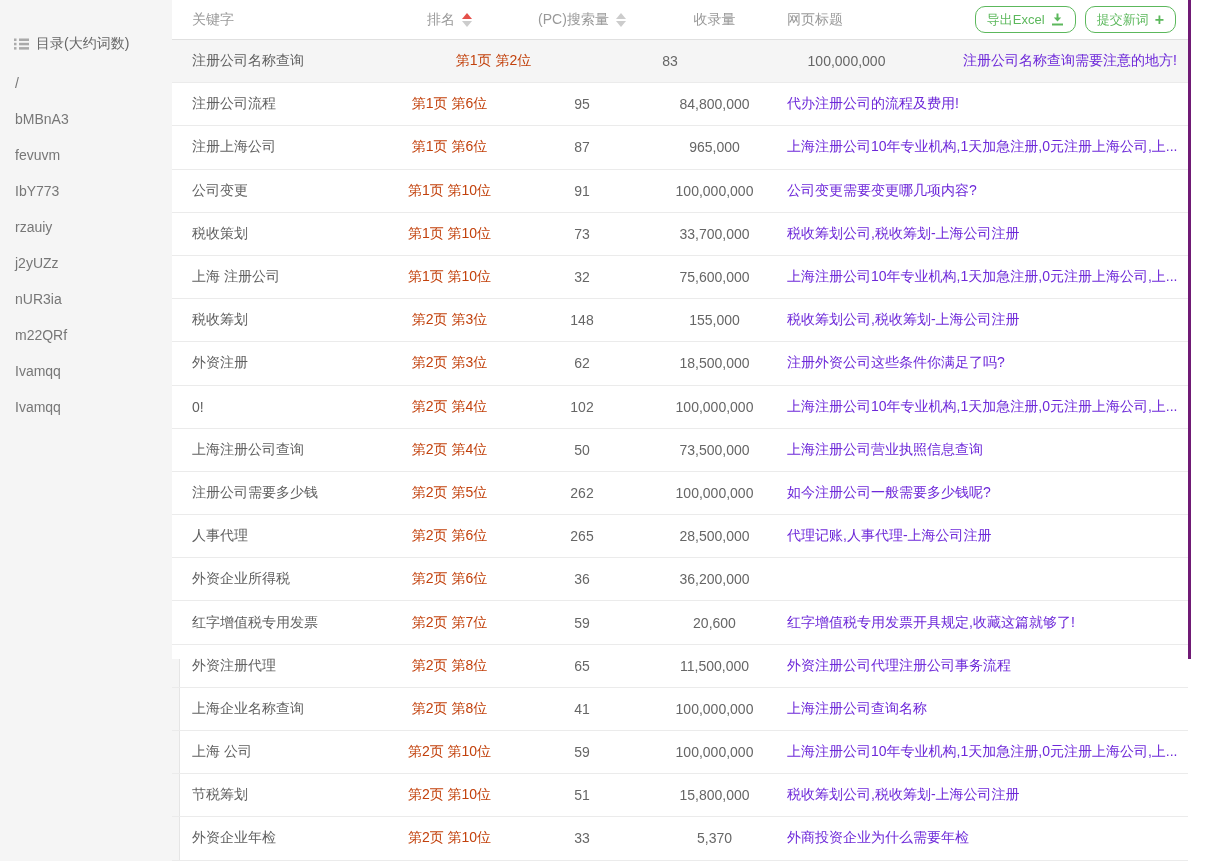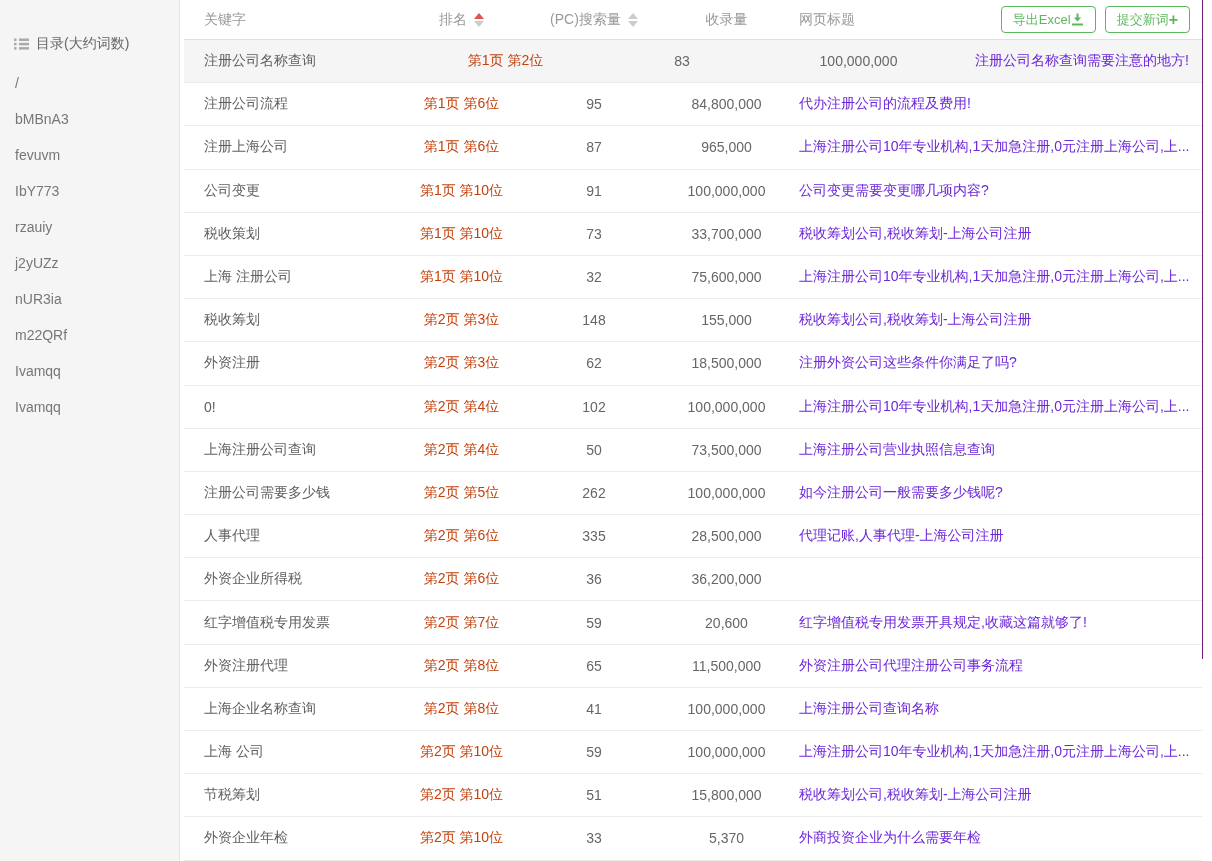--- a/index.html
+++ b/index.html
@@ -11,22 +11,22 @@
   .sidebar { position:absolute; left:0; top:0; width:180px; height:861px;
              background:#f5f5f5; border-right:1px solid #e5e5e5; }
   .sidebar-header { display:flex; align-items:center; gap:7px; padding:11px 0 8px 14px;
                     font-size:14px; color:#666;margin-top:24px; }
   .list-icon { display:inline-block; line-height:0; }
   .sidebar-list { list-style:none; margin-top:4px; }
   .sidebar-item { line-height:36px; padding-left:15px; font-size:14px; color:#777;
                   cursor:pointer; white-space:nowrap; }
 
   
-  .main { position:absolute; left:184px; top:0; width:1019px; height:659px;
-          border-right:1px solid #701a75; background:#fff; }
+  .main { position:absolute; left:172px; top:0; width:1019px; height:659px;
+          border-right:3px solid #701a75; background:#fff; }
   .grid-row { display:grid; grid-template-columns:215px 125px 140px 125px 1fr; align-items:center; }
 
   .thead { height:40px; border-bottom:1px solid #e0e0e0; color:#999; font-size:14px; position:relative; }
   .th { display:flex; align-items:center; }
   .th-keyword { padding-left:20px; }
   .th-rank, .th-volume, .th-indexed { justify-content:center; }
   .th-title { padding-left:10px; }
   .sort-caret { display:inline-flex; flex-direction:column; margin-left:7px; cursor:pointer; }
   .caret-up { width:0; height:0; border-left:5px solid transparent; border-right:5px solid transparent;
               border-bottom:6px solid #ccc; margin-bottom:2px; }
@@ -37,22 +37,22 @@
   .row { height:43.2px; border-bottom:1px solid #ebebeb; font-size:14px; }
   .row:first-child { background:#f5f5f5;gap:44px; }
   .cell-keyword { padding-left:20px; color:#5f5f5f; white-space:nowrap; overflow:hidden; }
   .cell-rank { text-align:center; }
   .rank-link { color:#c2410c; text-decoration:none; cursor:pointer; white-space:nowrap;text-align:center; }
   .cell-volume, .cell-indexed { text-align:center; color:#666; }
   .cell-title { padding:0 14px 0 10px; color:#6d28d9; white-space:nowrap; overflow:hidden; }
 
   
   .toolbar { position:absolute; top:6px; right:12px; display:flex; gap:9px; }
-  .btn { display:flex; align-items:center; height:27px; padding:0 11px;
-         background:#fff; border:1px solid #5cb85c; border-radius:4px;
+  .btn { display:flex; align-items:center; gap:6px; height:27px; padding:0 11px;
+         background:#fff; border:1px solid #5cb85c; border-radius:10px;
          color:#5cb85c; font-size:13px; cursor:pointer; font-family:inherit; }
   .btn svg { display:block; }
   .plus-glyph { font-size:16px; font-weight:bold; line-height:1; }
 </style>
 </head>
 <body>
 
 <div class="app">
 
   <aside class="sidebar">
@@ -247,21 +247,21 @@
     <div class="cell-volume">262</div>
     <div class="cell-indexed">100,000,000</div>
     <div class="cell-title">如今注册公司一般需要多少钱呢?</div>
   </div>
 
   <div class="grid-row row">
     <div class="cell-keyword">人事代理</div>
     <div class="cell-rank">
       <a class="rank-link">第2页 第6位</a>
     </div>
-    <div class="cell-volume">335</div>
+    <div class="cell-volume">265</div>
     <div class="cell-indexed">28,500,000</div>
     <div class="cell-title">代理记账,人事代理-上海公司注册</div>
   </div>
 
   <div class="grid-row row">
     <div class="cell-keyword">外资企业所得税</div>
     <div class="cell-rank">
       <a class="rank-link">第2页 第6位</a>
     </div>
     <div class="cell-volume">36</div>

